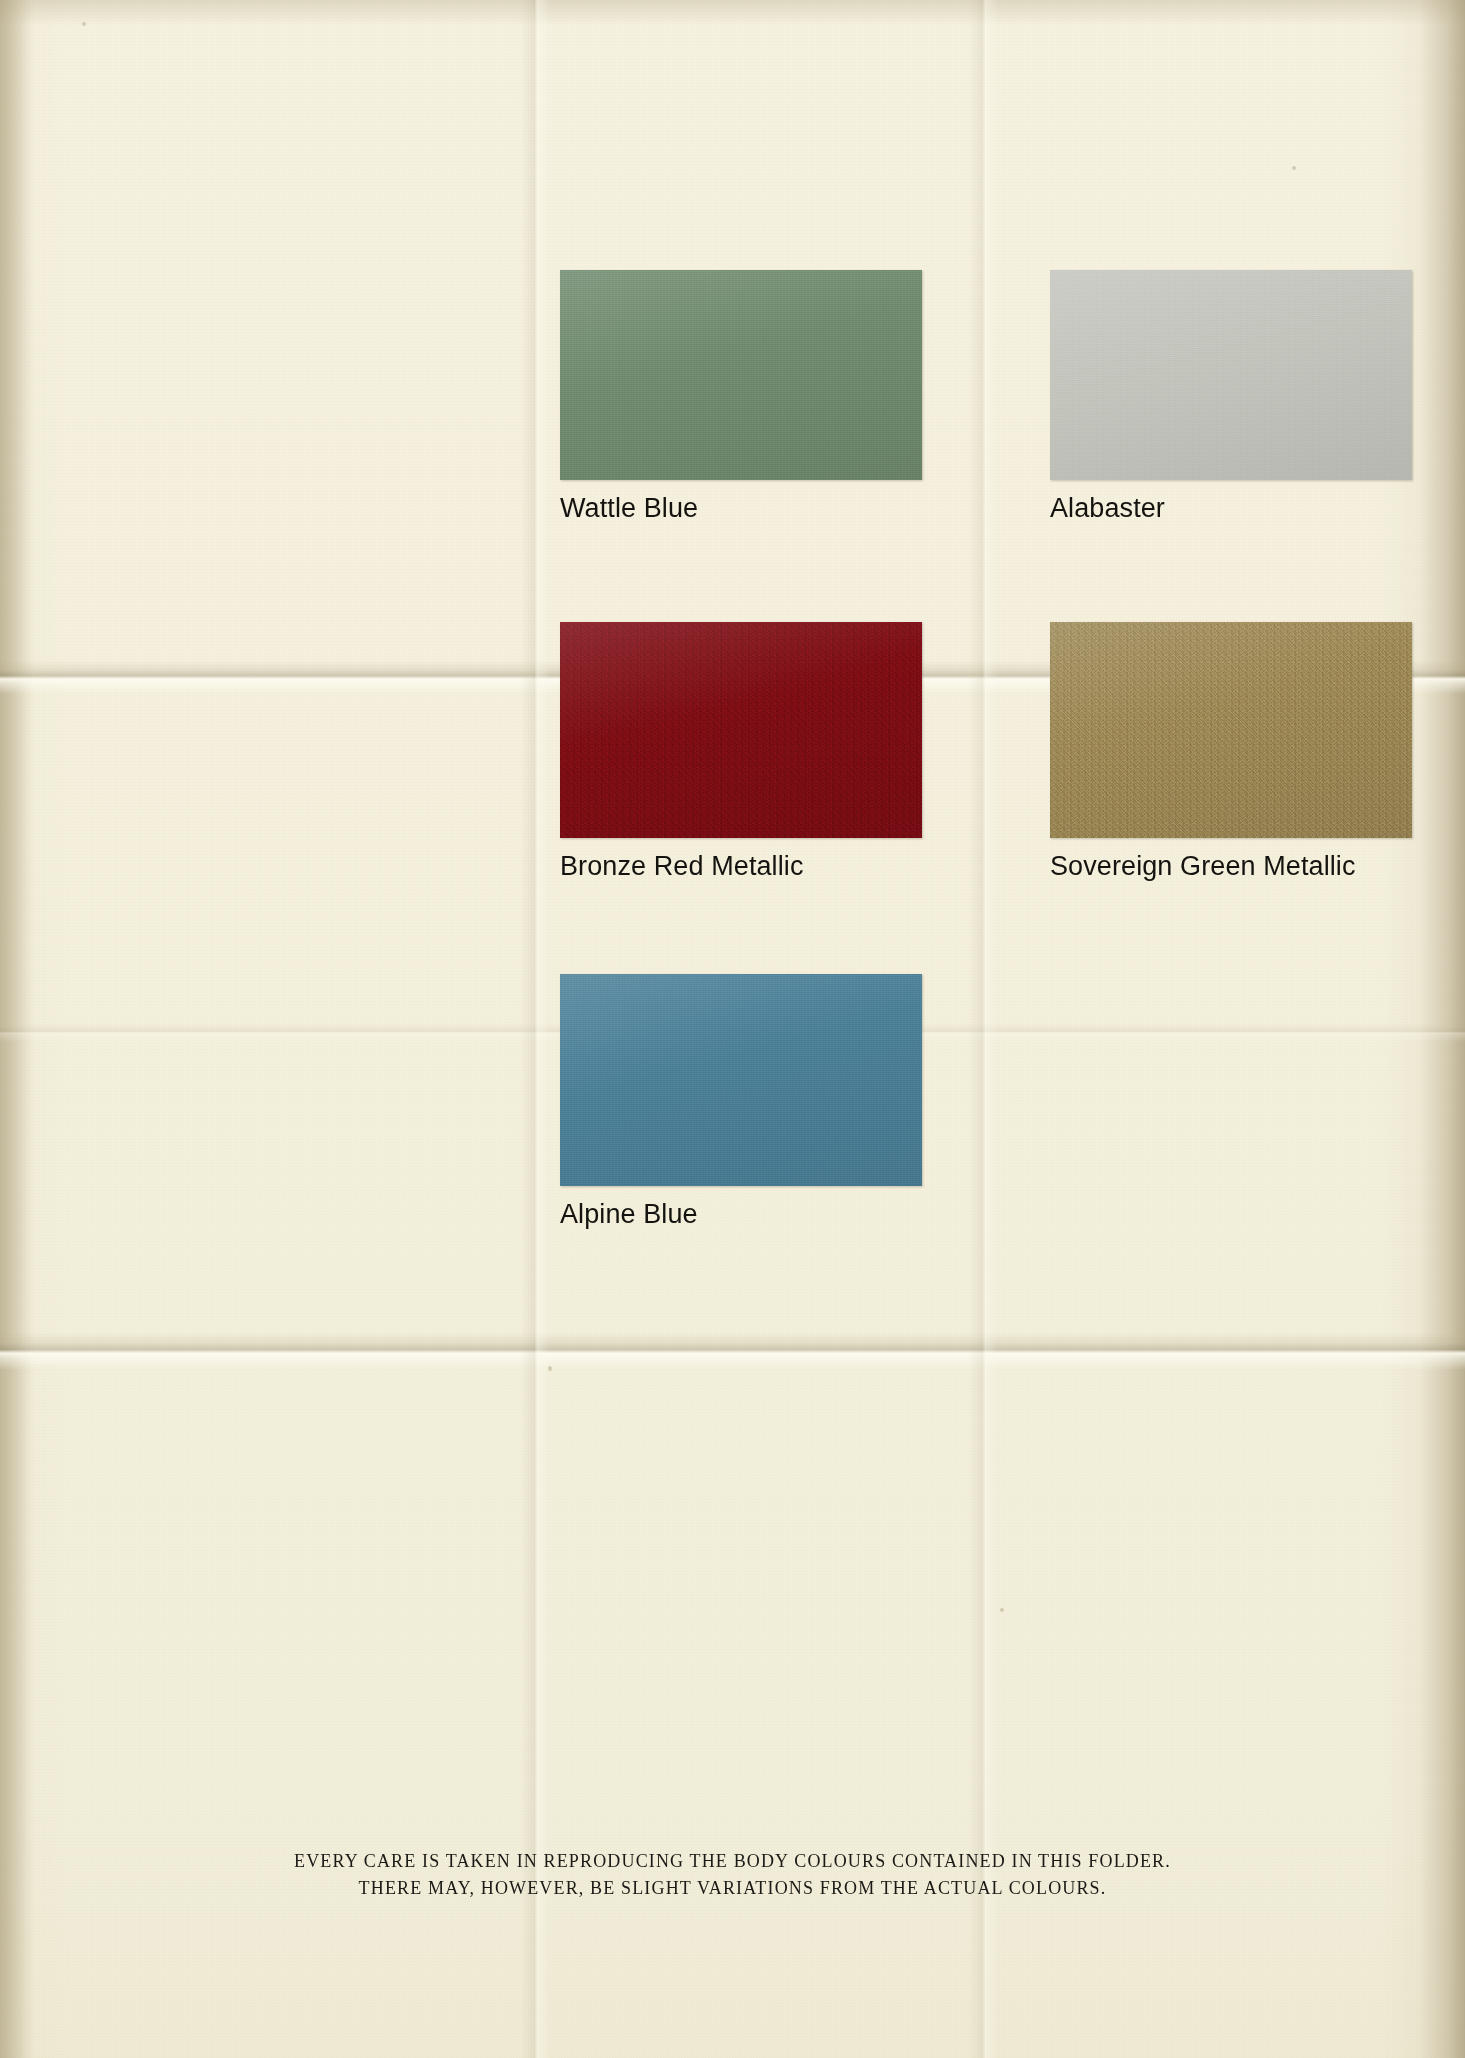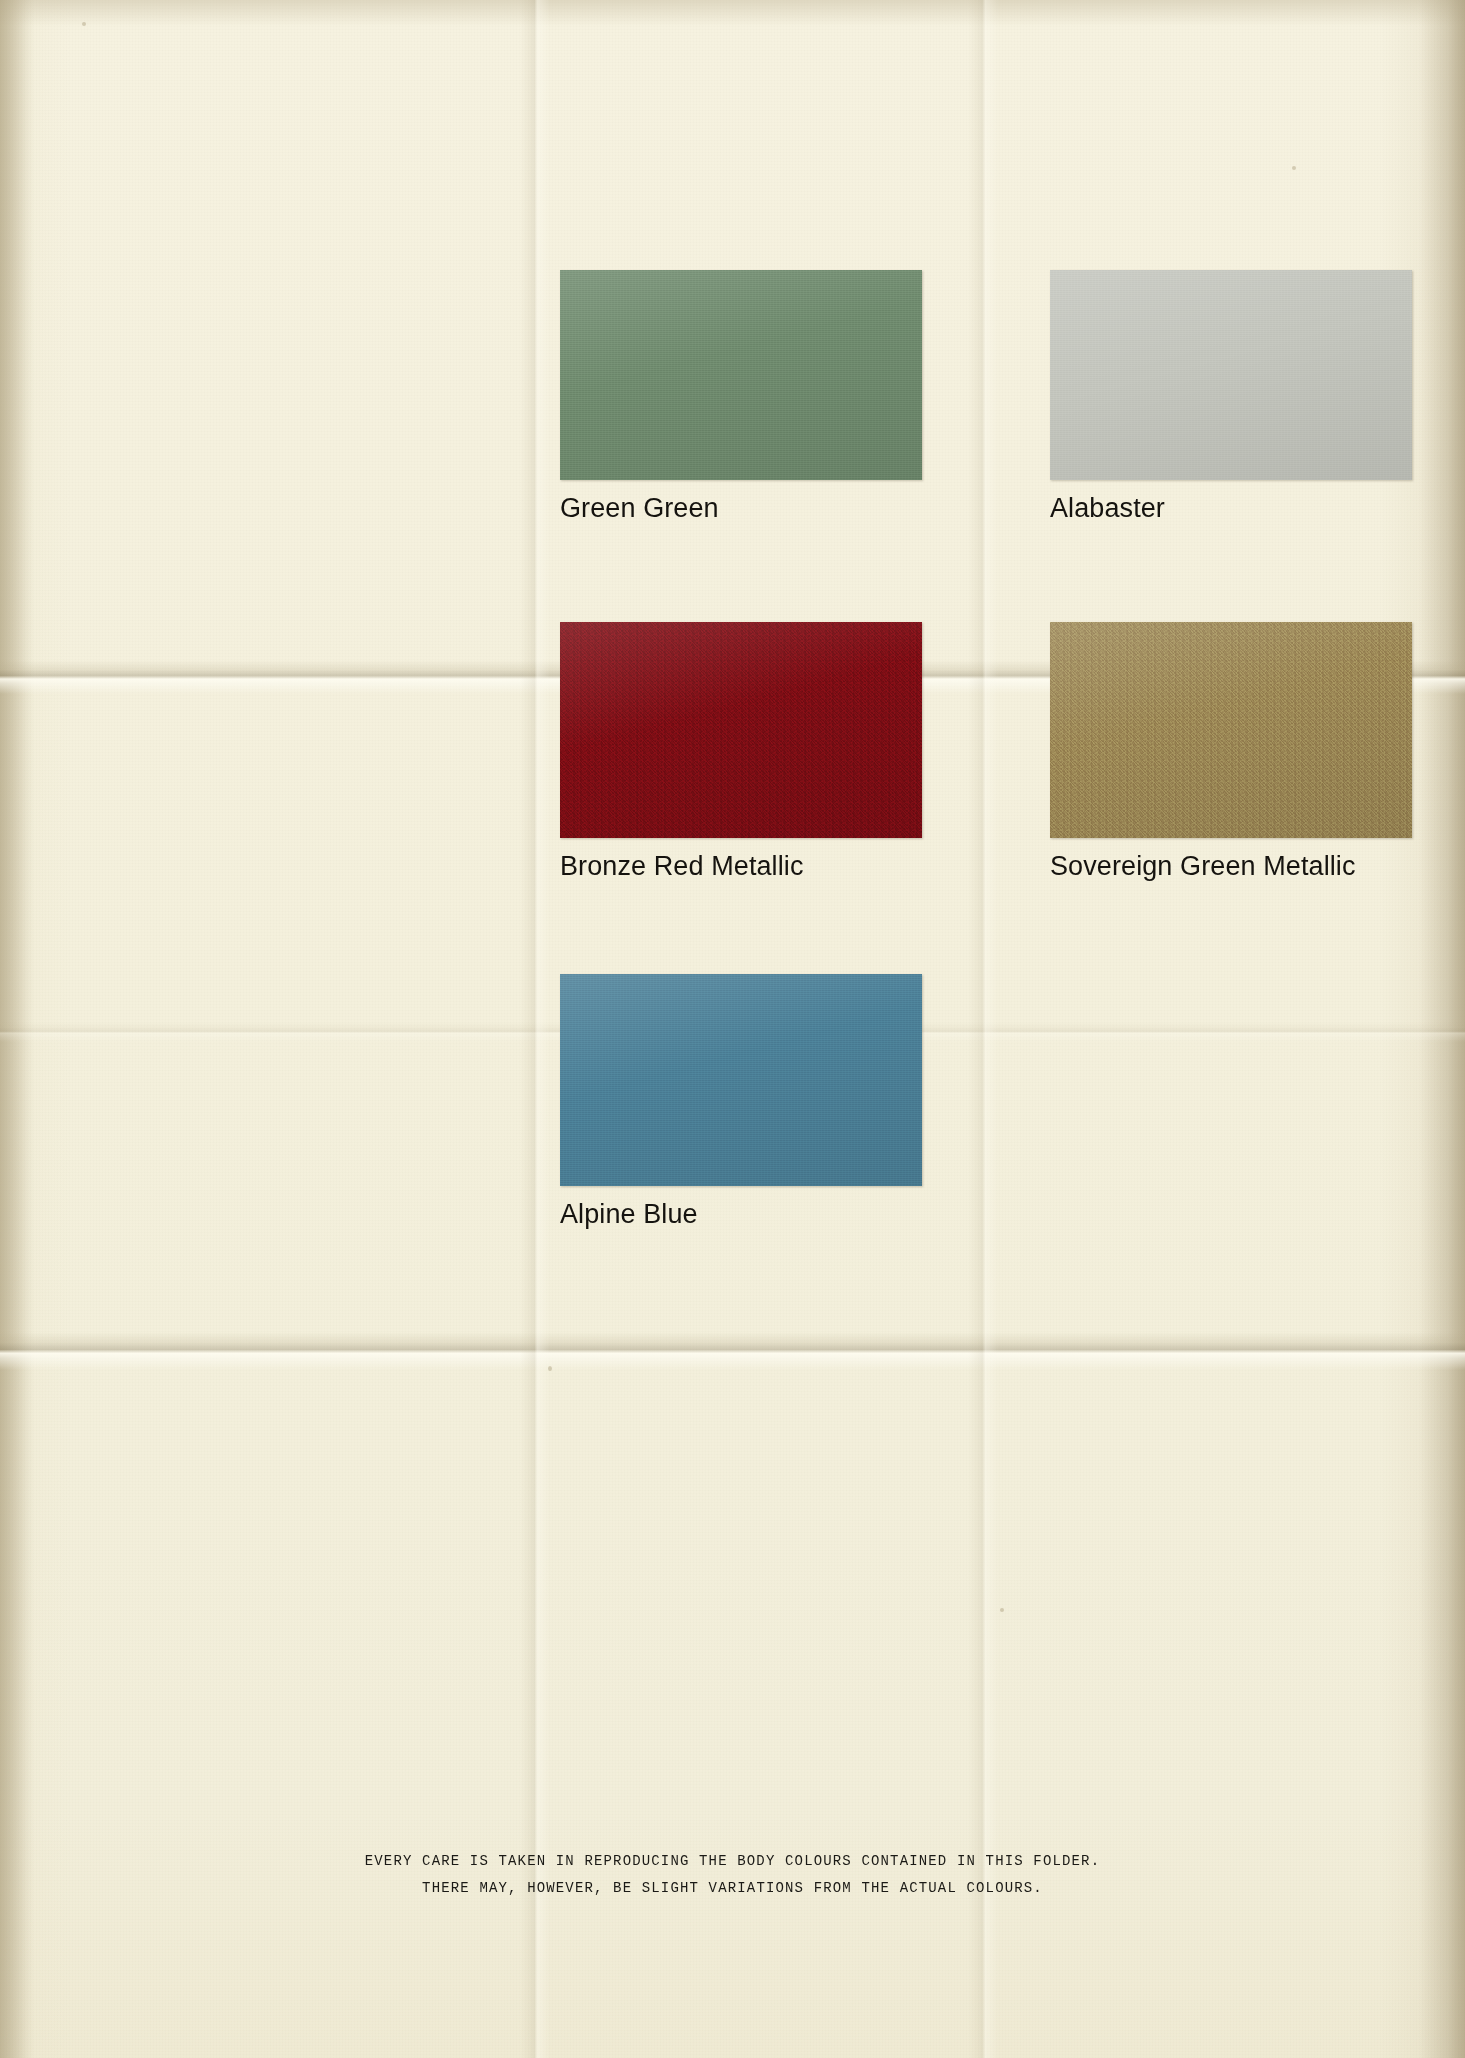--- a/index.html
+++ b/index.html
@@ -169,22 +169,22 @@
   
   #footer {
     position: absolute;
     left: 0;
     top: 1848px;
     width: 1465px;
     text-align: center;
     pointer-events: none;
   }
   #footer .line {
-    font-family: Liberation Mono, monospace;
-    font-size: 14px;
+    font-family: Liberation Serif, serif;
+    font-size: 18px;
     line-height: 27px;
     letter-spacing: 1.15px;
     color: #1b1a16;
     white-space: nowrap;
   }
 
   
   .speck {
     position: absolute;
     border-radius: 50%;
@@ -222,21 +222,21 @@
 
   <div id="grid">
 
     <div class="row row-0">
 
       <div class="cell c1">
         <div class="chip" style="background:#6f8a6e;">
           <div class="metal solid"></div>
           <div class="sheen on"></div>
         </div>
-        <div class="caption">Green Green</div>
+        <div class="caption">Wattle Blue</div>
       </div>
 
       <div class="cell c2">
         <div class="chip" style="background:#c3c5bd;">
           <div class="metal solid"></div>
           <div class="sheen on"></div>
         </div>
         <div class="caption">Alabaster</div>
       </div>
     </div>

